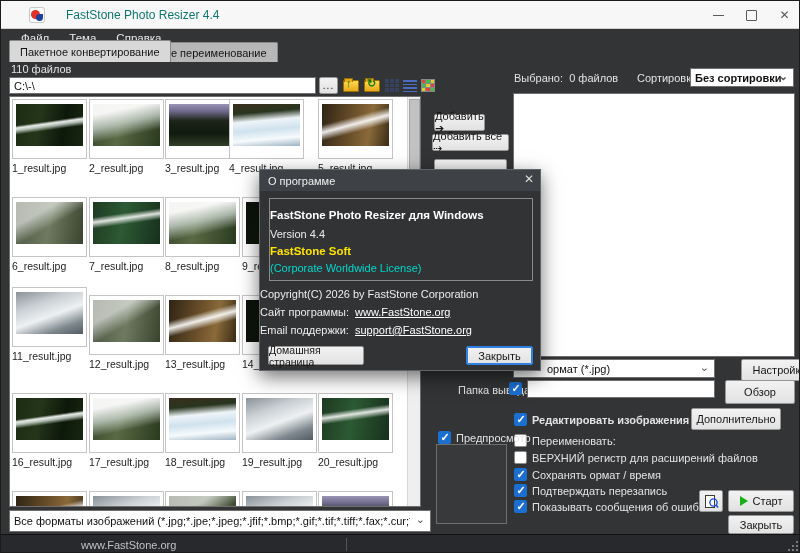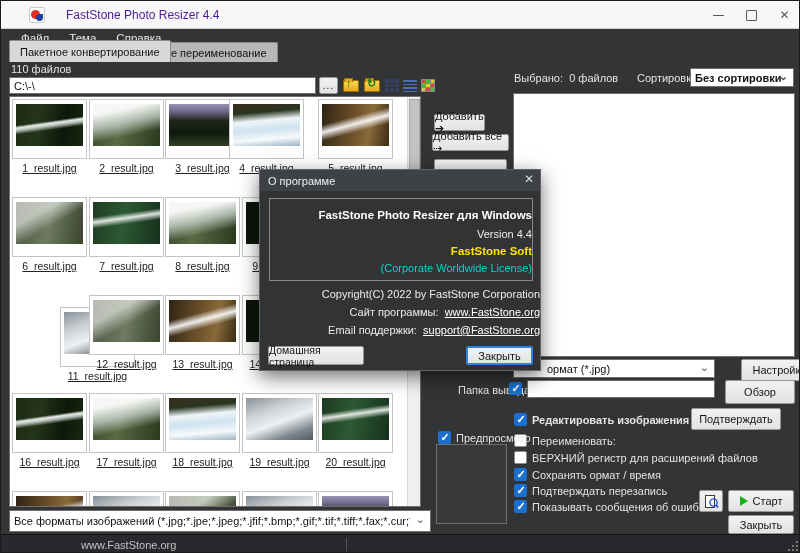--- a/index.html
+++ b/index.html
@@ -5,21 +5,21 @@
   * { margin:0; padding:0; box-sizing:border-box; }
   html,body { width:800px; height:553px; background:#202124; font-family:"Liberation Sans", sans-serif; }
   .window { position:relative; width:800px; height:553px; background:#323436; overflow:hidden; border:1px solid #1b1b1b; }
 
   
   .titlebar { position:absolute; left:0; top:0; width:800px; height:28px; background:#f7f7f7; border-bottom:1px solid #d0d0d0; }
   .app-logo { position:absolute; left:28px; top:6px; width:16px; height:16px; border-radius:3px; background:#fff;
     box-shadow:inset 0 0 0 1px #c9c9c9; }
   .app-logo::before { content:""; position:absolute; left:2px; top:3px; width:9px; height:9px; border-radius:50%; background:radial-gradient(circle at 35% 35%, #e23026 60%, #8f1410 100%); }
   .app-logo::after { content:""; position:absolute; right:2px; bottom:2px; width:7px; height:7px; border-radius:50% 0 50% 50%; background:#1f3f9e; }
-  .title-text { position:absolute; left:65px; top:7px; font-size:12px; color:#4c1d95; }
+  .title-text { position:absolute; left:65px; top:7px; font-size:12px; color:#0f766e; }
   .win-controls { position:absolute; right:0; top:0; height:28px; display:flex; }
   .win-btn { width:33px; height:28px; display:flex; align-items:center; justify-content:center; color:#58595b; font-size:12px; }
   .wc-min::before { content:""; width:11px; height:1px; background:#58595b; }
   .wc-max::before { content:""; width:9px; height:9px; border:1px solid #58595b; border-radius:1px; }
   .wc-close::before { content:"✕"; font-size:12px; }
 
   
   .menubar { position:absolute; left:0; top:29px; width:800px; height:16px; display:flex; align-items:center; padding-left:12px; gap:4px; }
   .menu-item { color:#e8e8e8; font-size:11.5px; padding:0 8px; }
 
@@ -53,21 +53,21 @@
   .list-ico span { height:2px; background:#4a6cc0; }
   .tbl-ico { margin-top:2px; width:14px; height:13px; display:grid; grid-template-columns:repeat(3,1fr); gap:1px; background:#888; padding:1px; }
   .tbl-ico span:nth-child(1){background:#d44;} .tbl-ico span:nth-child(2){background:#4b4;} .tbl-ico span:nth-child(3){background:#dc3;}
   .tbl-ico span:nth-child(4){background:#4b4;} .tbl-ico span:nth-child(5){background:#dc3;} .tbl-ico span:nth-child(6){background:#d44;}
   .tbl-ico span:nth-child(7){background:#dc3;} .tbl-ico span:nth-child(8){background:#d44;} .tbl-ico span:nth-child(9){background:#4b4;}
 
   .thumb-panel { position:absolute; left:8px; top:95px; width:412px; height:411px; background:#ffffff; border:1px solid #6f6f6f; overflow:hidden; }
   .cell { position:absolute; width:75px; }
   .cell .frame { width:75px; height:60px; border:1px solid #c4c4c4; background:#fff; display:flex; align-items:flex-start; justify-content:center; padding-top:4px; }
   .cell .pic { width:67px; height:42px; }
-  .cell .fname { width:75px; margin-top:3px; text-align:center; font-size:10.5px; color:#222; white-space:nowrap;text-decoration:underline; }
+  .cell .fname { width:75px; margin-top:3px; text-align:left; font-size:10.5px; color:#222; white-space:nowrap; }
   .vscroll { position:absolute; right:0; top:0; width:13px; height:100%; background:#efefef; border-left:1px solid #d7d7d7; }
   .vthumb { position:absolute; left:1px; top:2px; width:11px; height:80px; background:#c2c2c2; border:1px solid #a8a8a8; }
 
   
   .g1{background:linear-gradient(172deg,transparent 42%,rgba(255,255,255,.9) 47%,rgba(230,240,235,.75) 52%,transparent 60%),linear-gradient(100deg,#1c2b13,#24361a 35%,#0d180a 70%,#18270f);}
   .g2{background:linear-gradient(168deg,rgba(255,255,255,.95) 20%,rgba(215,225,220,.7) 45%,transparent 70%),linear-gradient(100deg,#3a4a2c,#5a6a45 40%,#2a3a1e);}
   .g3{background:linear-gradient(#9a93b5 0%,#6d6888 18%,#1d2418 40%,#101a0e 70%,#324028 100%);}
   .g4{background:linear-gradient(175deg,#3a2e1d 0%,#28351f 22%,#eef4f8 40%,#cfe2ee 60%,#f6fafc 80%,#9db3c4 100%);}
   .g5{background:linear-gradient(165deg,transparent 35%,rgba(255,255,255,.9) 48%,transparent 62%),linear-gradient(100deg,#2e2414,#6b4f2a 45%,#8a6a3a 70%,#3a2c16);}
   .g6{background:linear-gradient(150deg,rgba(255,255,255,.6) 30%,transparent 55%),linear-gradient(100deg,#4a5340,#6e7a60 50%,#39432e);}
@@ -122,21 +122,21 @@
   .status-sep { position:absolute; left:345px; top:3px; width:1px; height:13px; background:#55565a; }
   .resize-grip { position:absolute; right:2px; bottom:2px; width:12px; height:12px;
     background:radial-gradient(circle at 2px 10px,#7a7a7a 1px,transparent 1.5px),radial-gradient(circle at 6px 10px,#7a7a7a 1px,transparent 1.5px),radial-gradient(circle at 10px 10px,#7a7a7a 1px,transparent 1.5px),radial-gradient(circle at 6px 6px,#7a7a7a 1px,transparent 1.5px),radial-gradient(circle at 10px 6px,#7a7a7a 1px,transparent 1.5px),radial-gradient(circle at 10px 2px,#7a7a7a 1px,transparent 1.5px); }
 
   
   .dialog { position:absolute; left:258px; top:168px; width:282px; height:202px; background:#313335; border:1px solid #606468; box-shadow:0 6px 18px rgba(0,0,0,.55); z-index:50; }
   .dlg-titlebar { position:absolute; left:0; top:0; width:100%; height:21px; background:#3e4246; display:flex; align-items:center; padding:0 8px; }
   .dlg-title { font-size:11px; color:#f0f0f0; }
   .dlg-close { position:absolute; right:6px; top:2px; color:#dcdcdc; font-size:12px; }
   .dlg-box { position:absolute; left:9px; top:28px; width:264px; height:83px; border:1px solid #8a8a8a; text-align:center; }
-  .dlg-line { width:100%; text-align:right; position:absolute; font-size:11px; color:#ececec; }
+  .dlg-line { width:100%; text-align:left; position:absolute; font-size:11px; color:#ececec; }
   .l1 { top:10px; font-weight:bold; font-size:11.5px; color:#ffffff; }
   .l2 { top:29px; }
   .l3 { top:46px; font-weight:bold; font-size:11.5px; color:#ffe400; }
   .l4 { top:63px; color:#00d8cc; }
   .dlg-copy { top:118px; }
   .dlg-site { top:136px; }
   .dlg-mail { top:154px; }
   .dlg-link { color:#ffffff; text-decoration:underline; }
   .dlg-home-btn { position:absolute; left:8px; top:176px; width:96px; height:19px; }
   .dlg-close-btn { position:absolute; left:206px; top:176px; width:67px; height:19px; border:1px solid #2f80e0; box-shadow:0 0 0 1px #2f80e0 inset; }
@@ -272,21 +272,21 @@
         </div>
         <div class="fname">9_result.jpg</div>
       </div>
     <div class="cell" style="left:308px; top:100px;">
         <div class="frame">
           <div class="pic g9"></div>
         </div>
         <div class="fname">10_result.jpg</div>
       </div>
 
-    <div class="cell" style="left:2px; top:210px;margin-left:48px;">
+    <div class="cell" style="left:2px; top:190px;">
         <div class="frame">
           <div class="pic g8"></div>
         </div>
         <div class="fname">11_result.jpg</div>
       </div>
     <div class="cell" style="left:79px; top:198px;">
         <div class="frame">
           <div class="pic g6"></div>
         </div>
         <div class="fname">12_result.jpg</div>
@@ -394,21 +394,21 @@
   </div>
   <div class="btn settings-btn">Настройки</div>
 
   <div class="lbl outfolder-lbl">Папка вывода:</div>
   <div class="cb checked outfolder-cb"></div>
   <div class="textbox outfolder-input"></div>
   <div class="btn browse-btn">Обзор</div>
 
   <div class="cb checked edit-cb"></div>
   <div class="lbl edit-lbl">Редактировать изображения</div>
-  <div class="btn adv-btn">Подтверждать</div>
+  <div class="btn adv-btn">Дополнительно</div>
 
   <div class="cb opt-cb0"></div>
   <div class="lbl opt-lb0">Переименовать:</div>
   <div class="cb opt-cb1"></div>
   <div class="lbl opt-lb1">ВЕРХНИЙ регистр для расширений файлов</div>
   <div class="cb checked opt-cb2"></div>
   <div class="lbl opt-lb2">Сохранять ормат / время</div>
   <div class="cb checked opt-cb3"></div>
   <div class="lbl opt-lb3">Подтверждать перезапись</div>
   <div class="cb checked opt-cb4"></div>
@@ -441,21 +441,21 @@
     <div class="dlg-titlebar">
       <span class="dlg-title">О программе</span>
       <span class="dlg-close">✕</span>
     </div>
     <div class="dlg-box">
       <div class="dlg-line l1">FastStone Photo Resizer для Windows</div>
       <div class="dlg-line l2">Version 4.4</div>
       <div class="dlg-line l3">FastStone Soft</div>
       <div class="dlg-line l4">(Corporate Worldwide License)</div>
     </div>
-    <div class="dlg-line dlg-copy">Copyright(C) 2022 by FastStone Corporation</div>
+    <div class="dlg-line dlg-copy">Copyright(C) 2026 by FastStone Corporation</div>
     <div class="dlg-line dlg-site">
       <span>Сайт программы:</span>&nbsp;
       <span class="dlg-link">www.FastStone.org</span>
     </div>
     <div class="dlg-line dlg-mail">
       <span>Email поддержки:</span>&nbsp;
       <span class="dlg-link">support@FastStone.org</span>
     </div>
     <div class="btn dlg-home-btn" style="font-size:10.5px;">Домашняя страница</div>
     <div class="btn dlg-close-btn">Закрыть</div>

